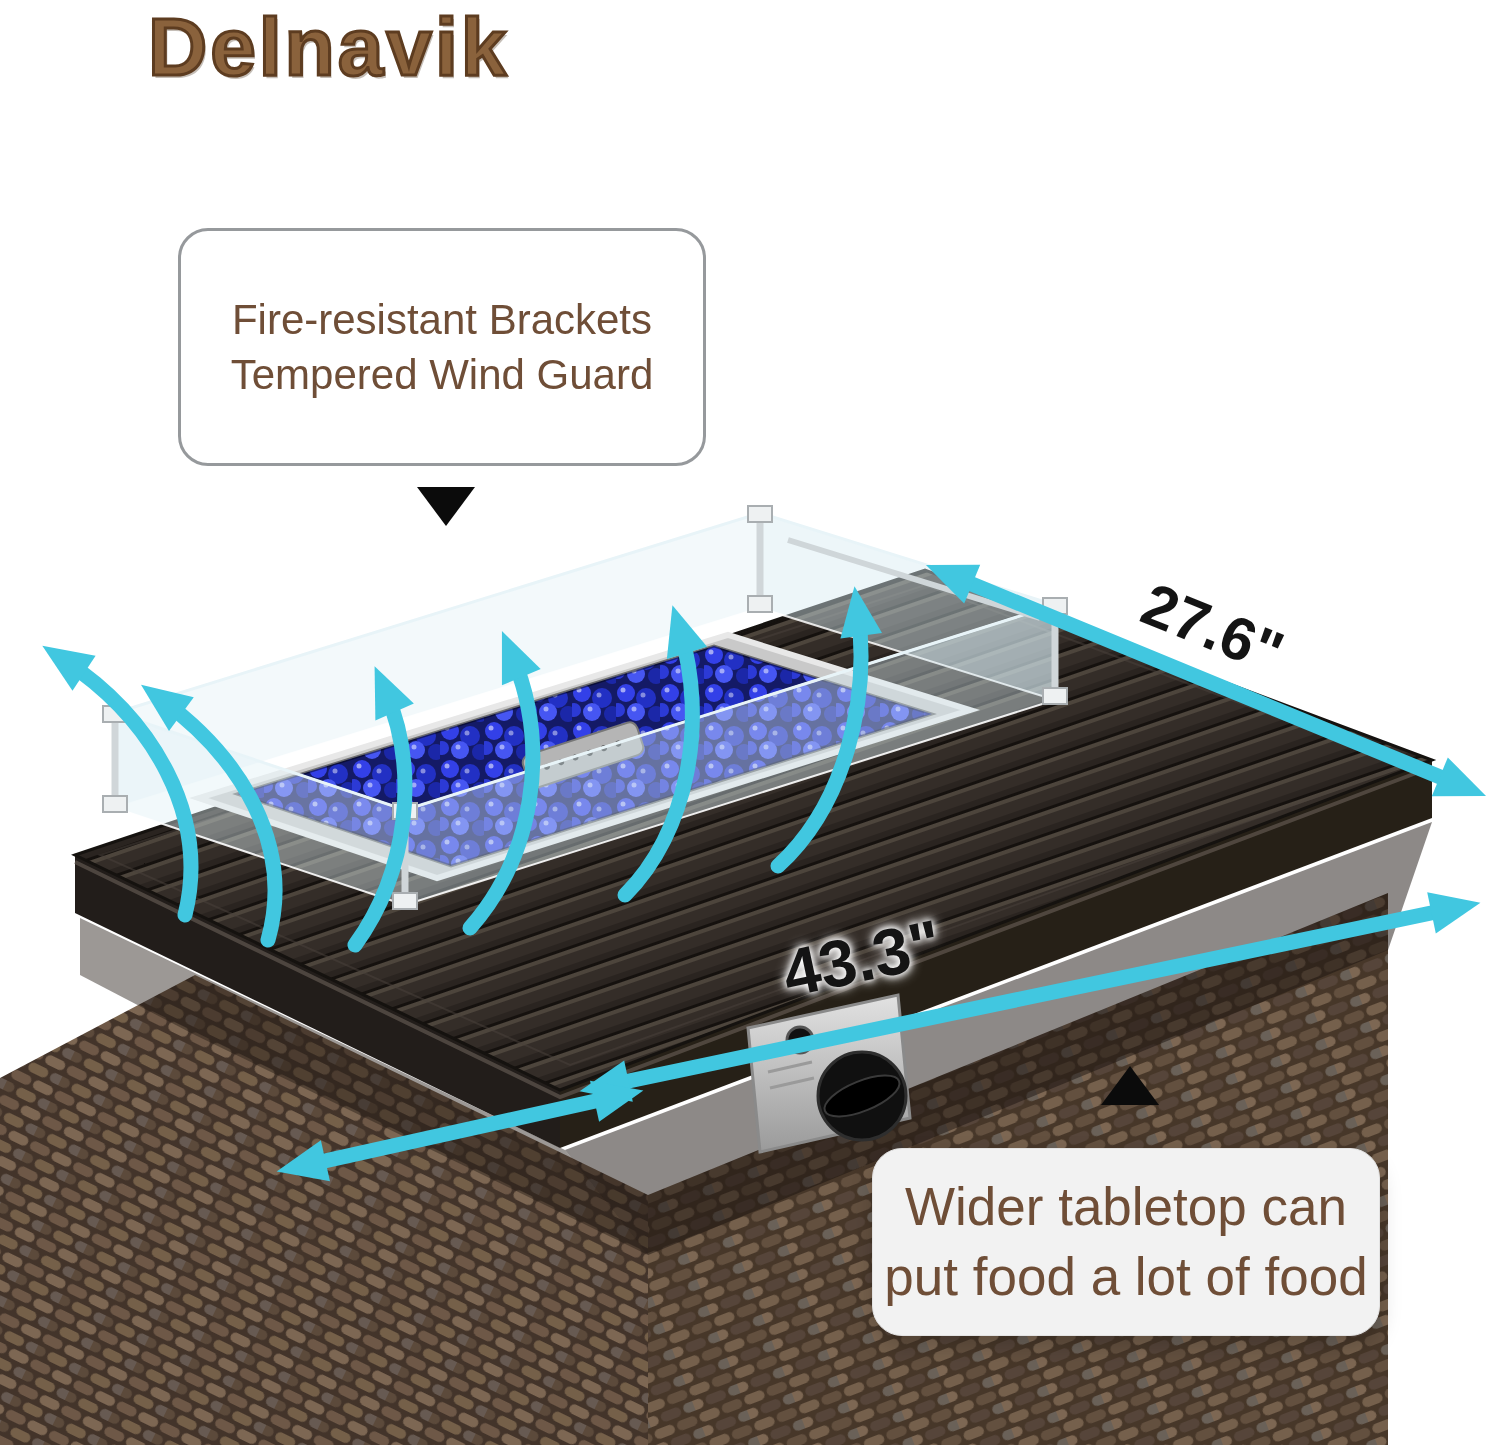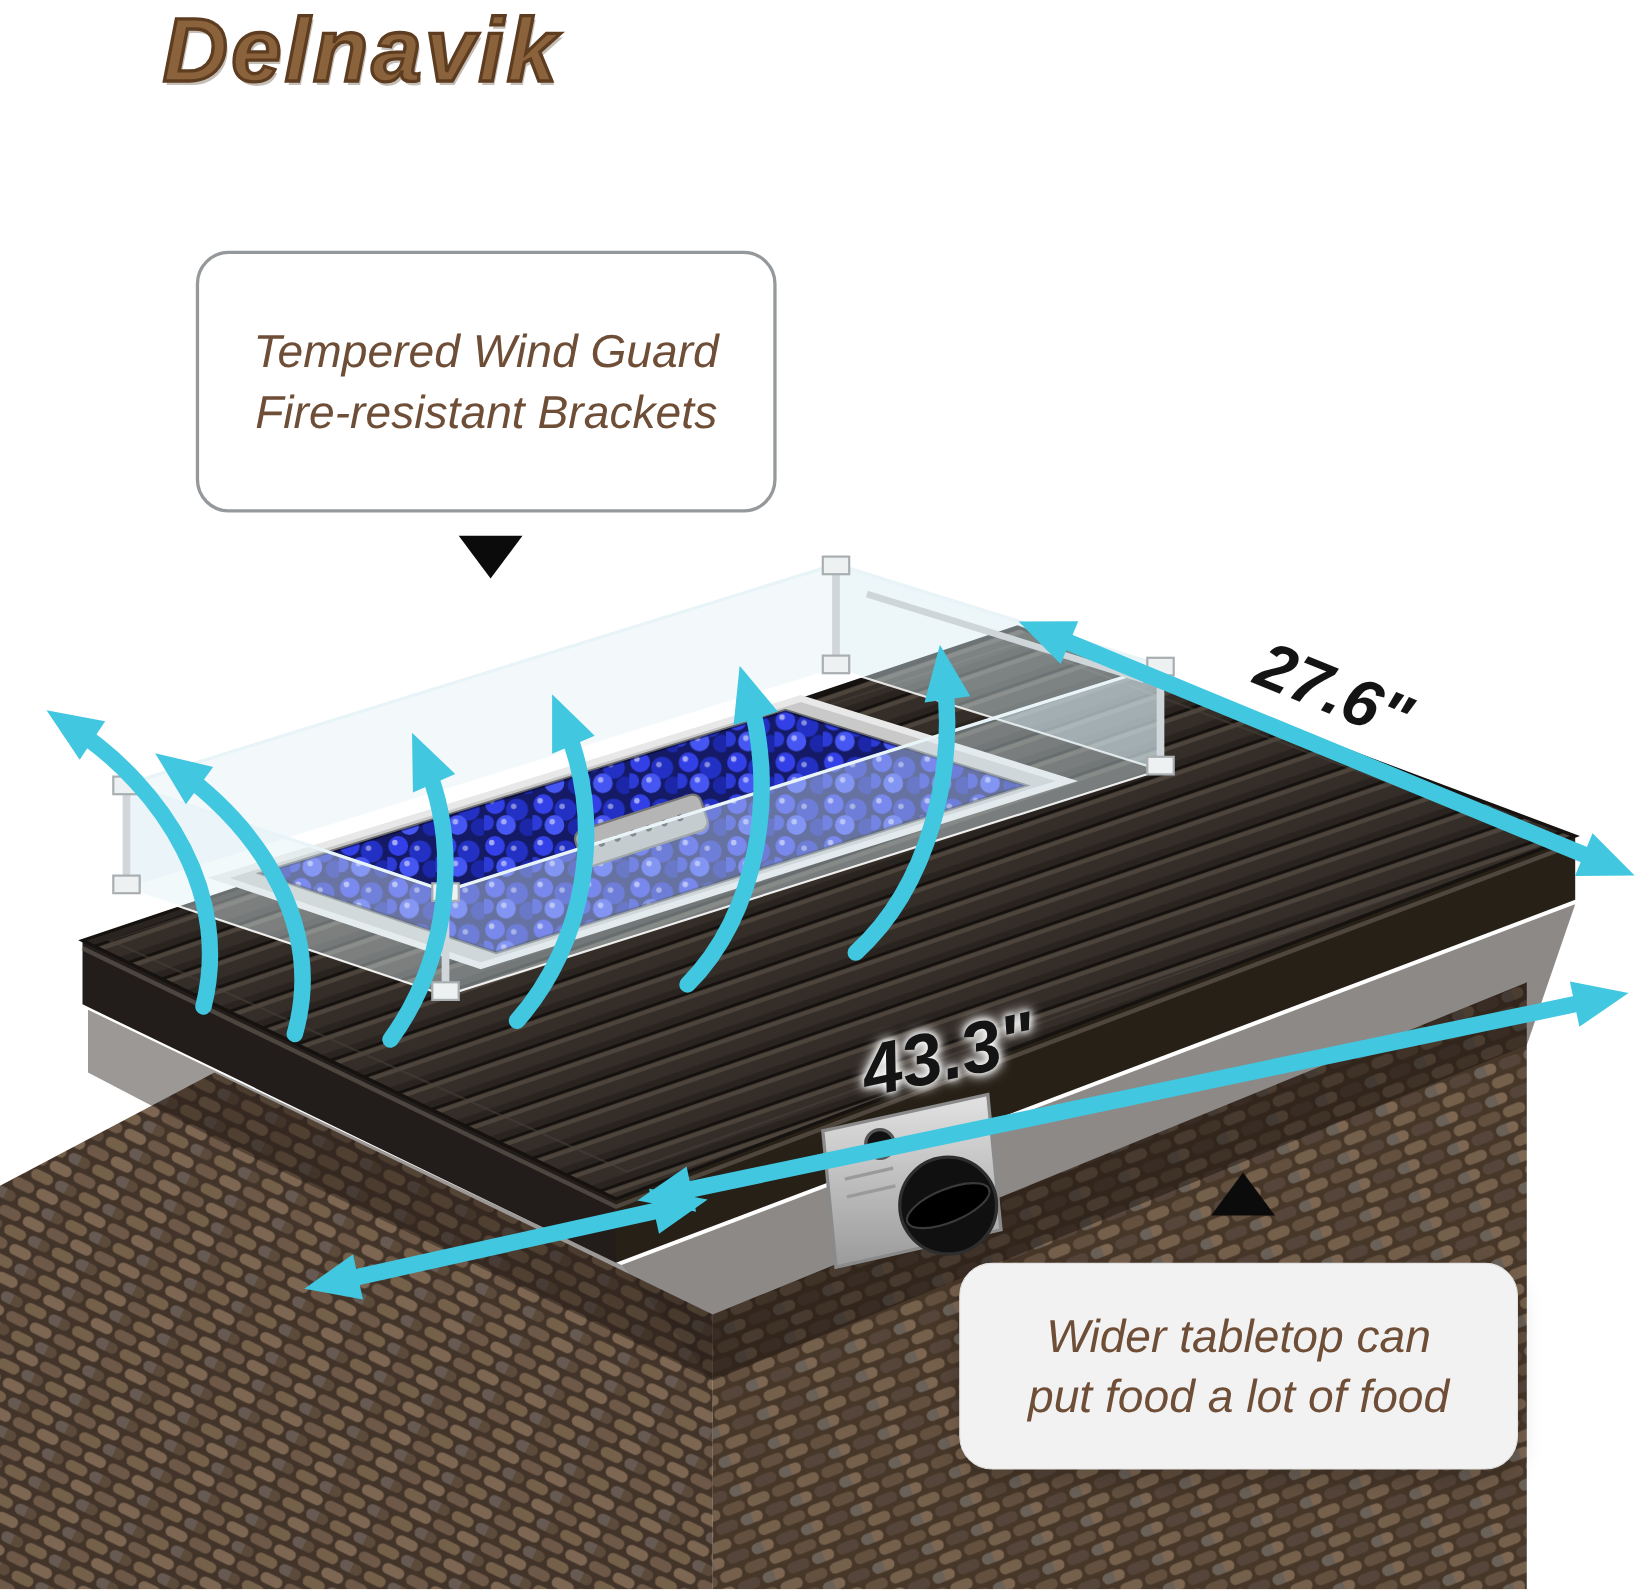--- a/index.html
+++ b/index.html
@@ -7,42 +7,42 @@
     --brand-brown:#5d3c20;
     --brand-light:#8a623c;
     --callout-brown:#6F4E37;
     --tabletop-dark:#332c27;
     --wicker-brown:#5e4b3c;
     --fire-glass-blue:#2634d8;
   }
   html,body{margin:0;padding:0;background:#ffffff;}
   .stage{
     position:relative;width:1500px;height:1445px;background:#ffffff;
-    overflow:hidden;font-family:"Liberation Sans",sans-serif;font-style:italic;
+    overflow:hidden;font-family:"Liberation Sans",sans-serif;
   }
   .brand{
     position:absolute;left:148px;top:0px;
     font-size:82px;font-weight:800;letter-spacing:3px;
     color:var(--brand-light);
     -webkit-text-stroke:3px var(--brand-brown);
     text-shadow:2px 3px 0 rgba(62,40,18,.30);
   }
   .callout{
     position:absolute;border-radius:30px;
     display:flex;flex-direction:column;justify-content:center;align-items:center;
     text-align:center;color:var(--callout-brown);line-height:1.32;
   }
   .callout-top{
     left:178px;top:228px;width:522px;height:232px;
     background:#ffffff;border:3px solid #96999c;font-size:42px;
   }
   .callout-bottom{
     left:872px;top:1148px;width:506px;height:186px;
     background:#f2f2f2;border:1px solid #e3e3e3;
-    box-shadow:0 10px 22px rgba(0,0,0,.18);font-size:42px;
+    box-shadow:0 10px 22px rgba(0,0,0,.18);font-size:53px;
   }
   .tri{position:absolute;width:0;height:0;}
   .tri-down{left:417px;top:487px;border-left:29px solid transparent;border-right:29px solid transparent;border-top:39px solid #0b0b0b;}
   .tri-up{left:1101px;top:1066px;border-left:29px solid transparent;border-right:29px solid transparent;border-bottom:39px solid #0b0b0b;}
   .dim{position:absolute;font-weight:700;color:#141414;white-space:nowrap;}
   .dim-276{left:1140px;top:594px;font-size:60px;transform:rotate(22deg);}
   .dim-433{left:782px;top:920px;font-size:66px;transform:rotate(-12deg);
     text-shadow:0 0 6px #fff,0 0 10px #fff,0 0 14px #fff;}
   svg.scene{position:absolute;left:0;top:0;}
   .flow{fill:none;stroke:var(--accent-cyan);stroke-width:15;stroke-linecap:round;}
@@ -50,22 +50,22 @@
   #ah path{fill:var(--accent-cyan);}
 </style>
 </head>
 <body>
 
 <div class="stage">
 
   <div class="brand">Delnavik</div>
 
   <div class="callout callout-top">
+    <div>Fire-resistant Brackets</div>
     <div>Tempered Wind Guard</div>
-    <div>Fire-resistant Brackets</div>
   </div>
   <div class="tri tri-down"></div>
 
   <svg class="scene" width="1500" height="1445" viewBox="0 0 1500 1445">
     <defs>
       <marker id="ah" markerUnits="userSpaceOnUse" markerWidth="54" markerHeight="46" refX="26" refY="23" orient="auto-start-reverse">
         <path d="M2,2 L52,23 L2,44 Z"></path>
       </marker>
       <pattern id="slats" width="26" height="24" patternUnits="userSpaceOnUse" patternTransform="rotate(-19)">
         <rect width="26" height="24" fill="#342d28"></rect>

